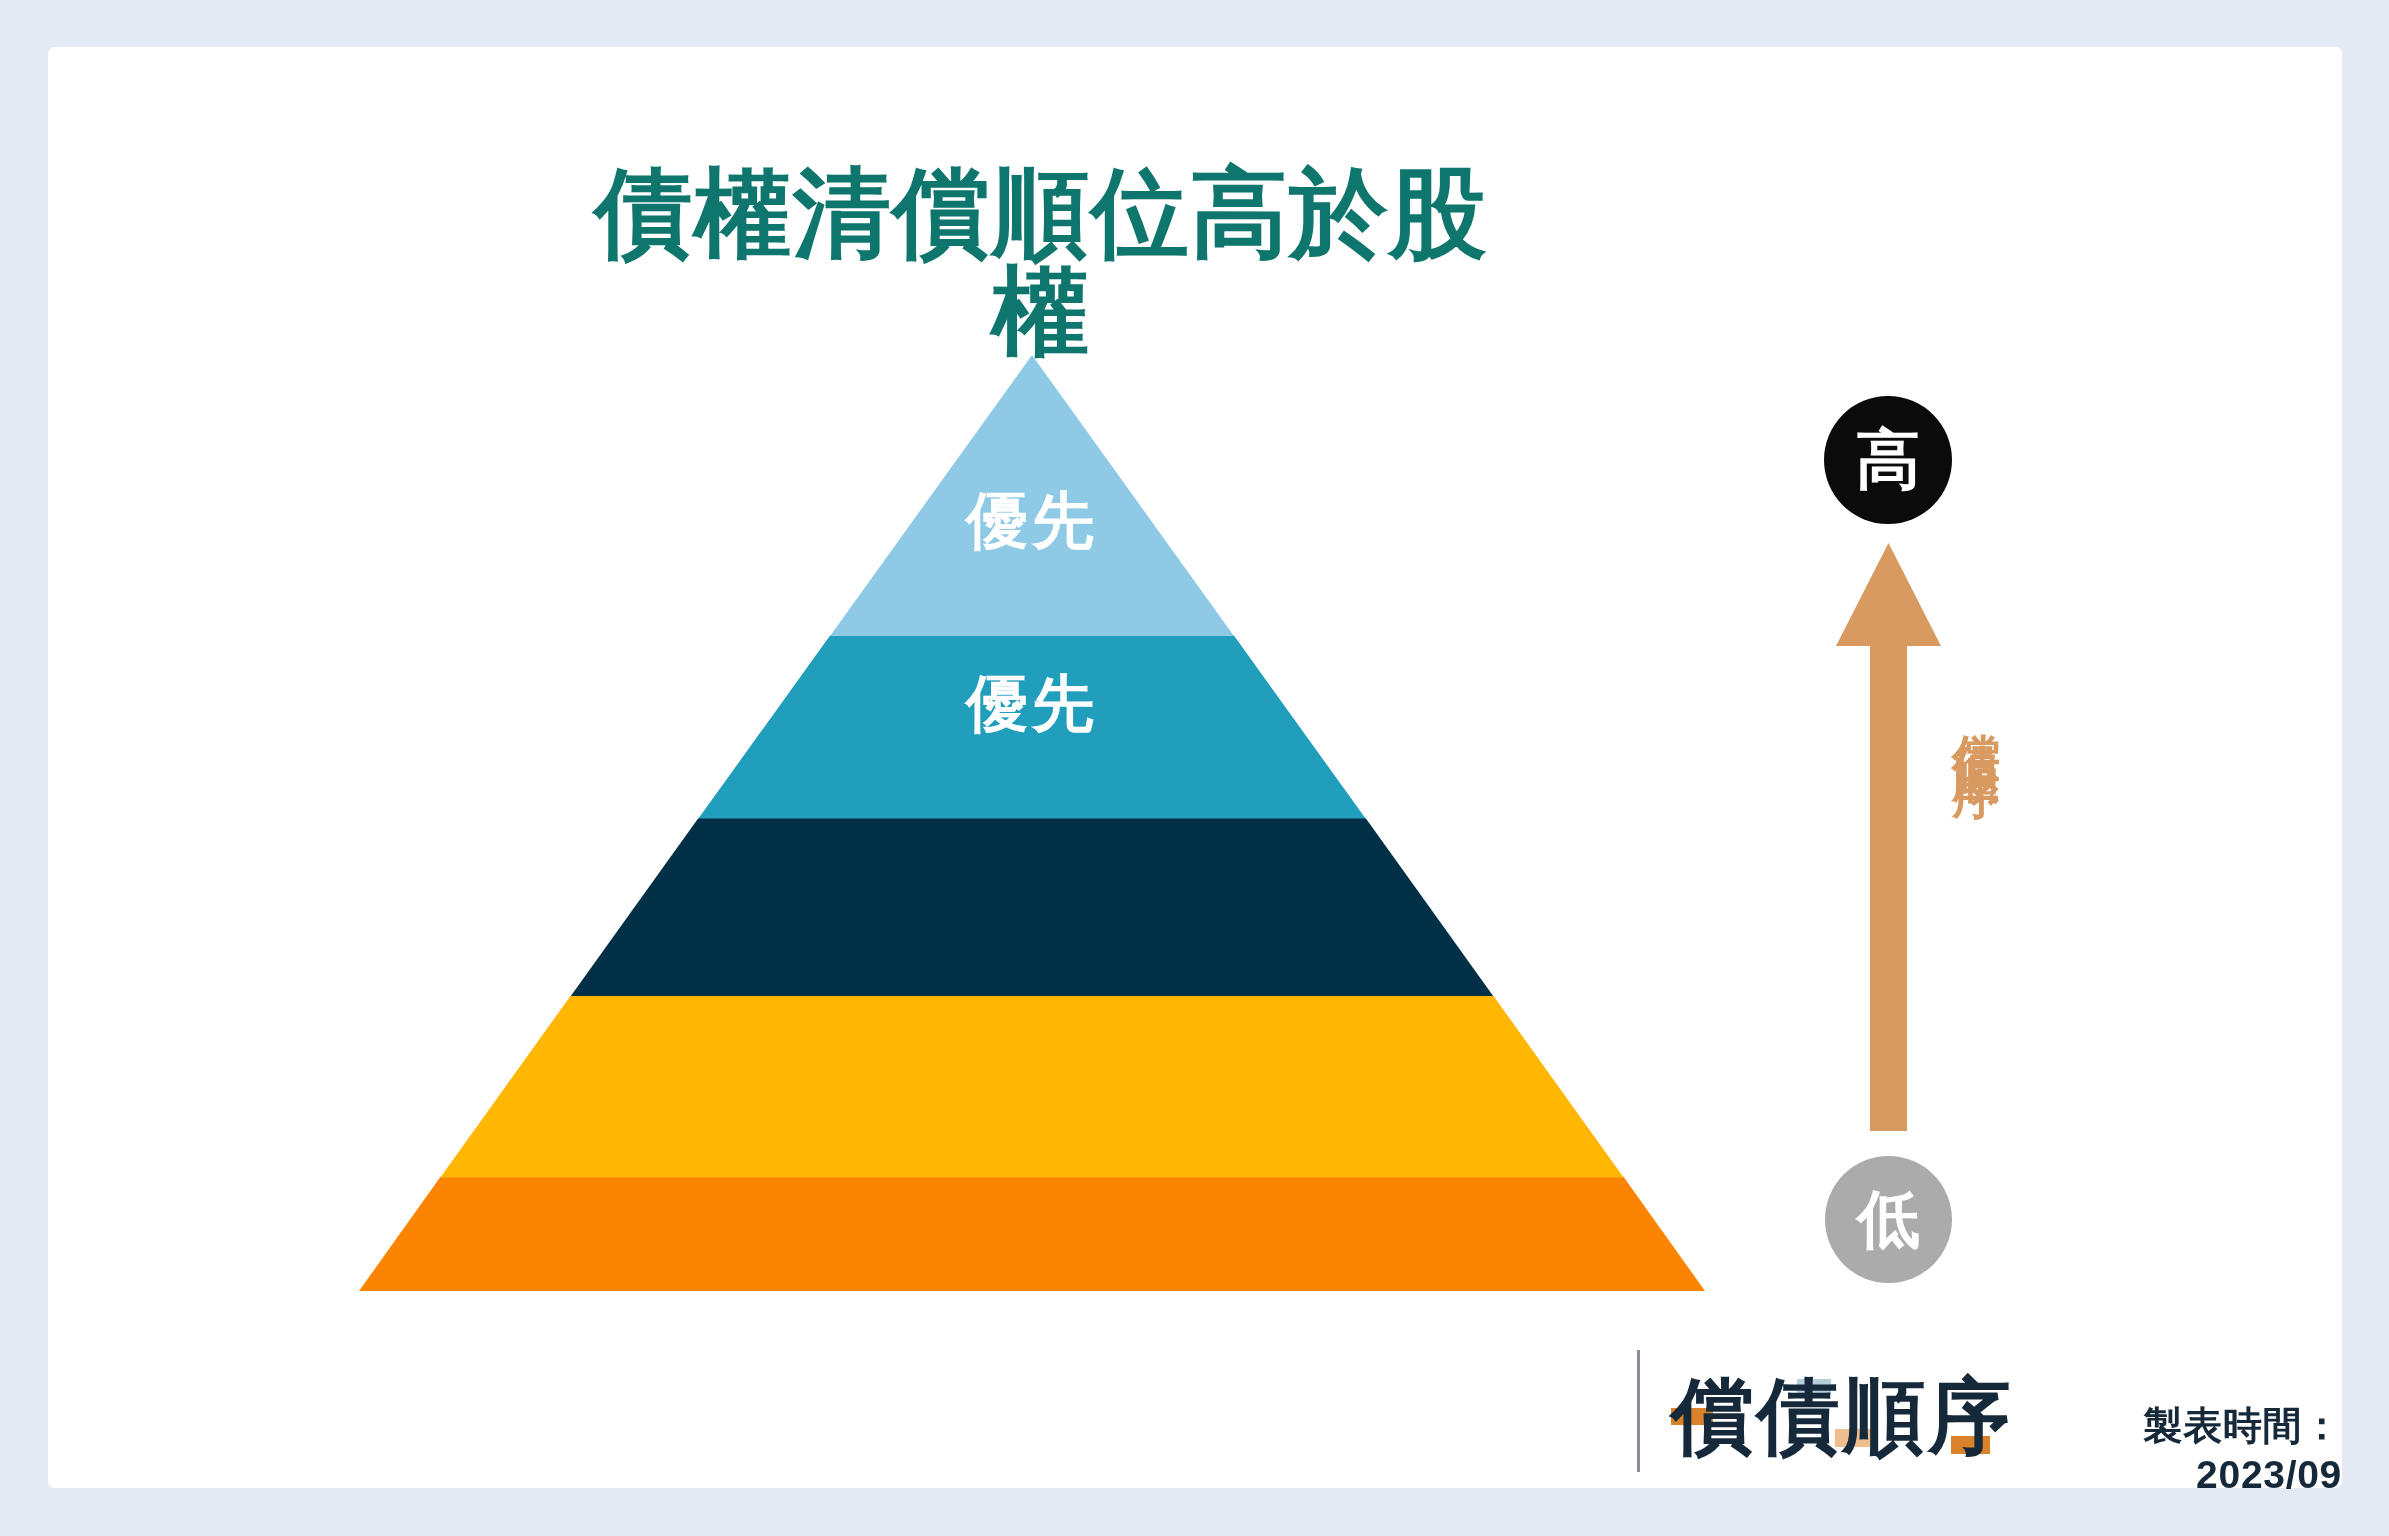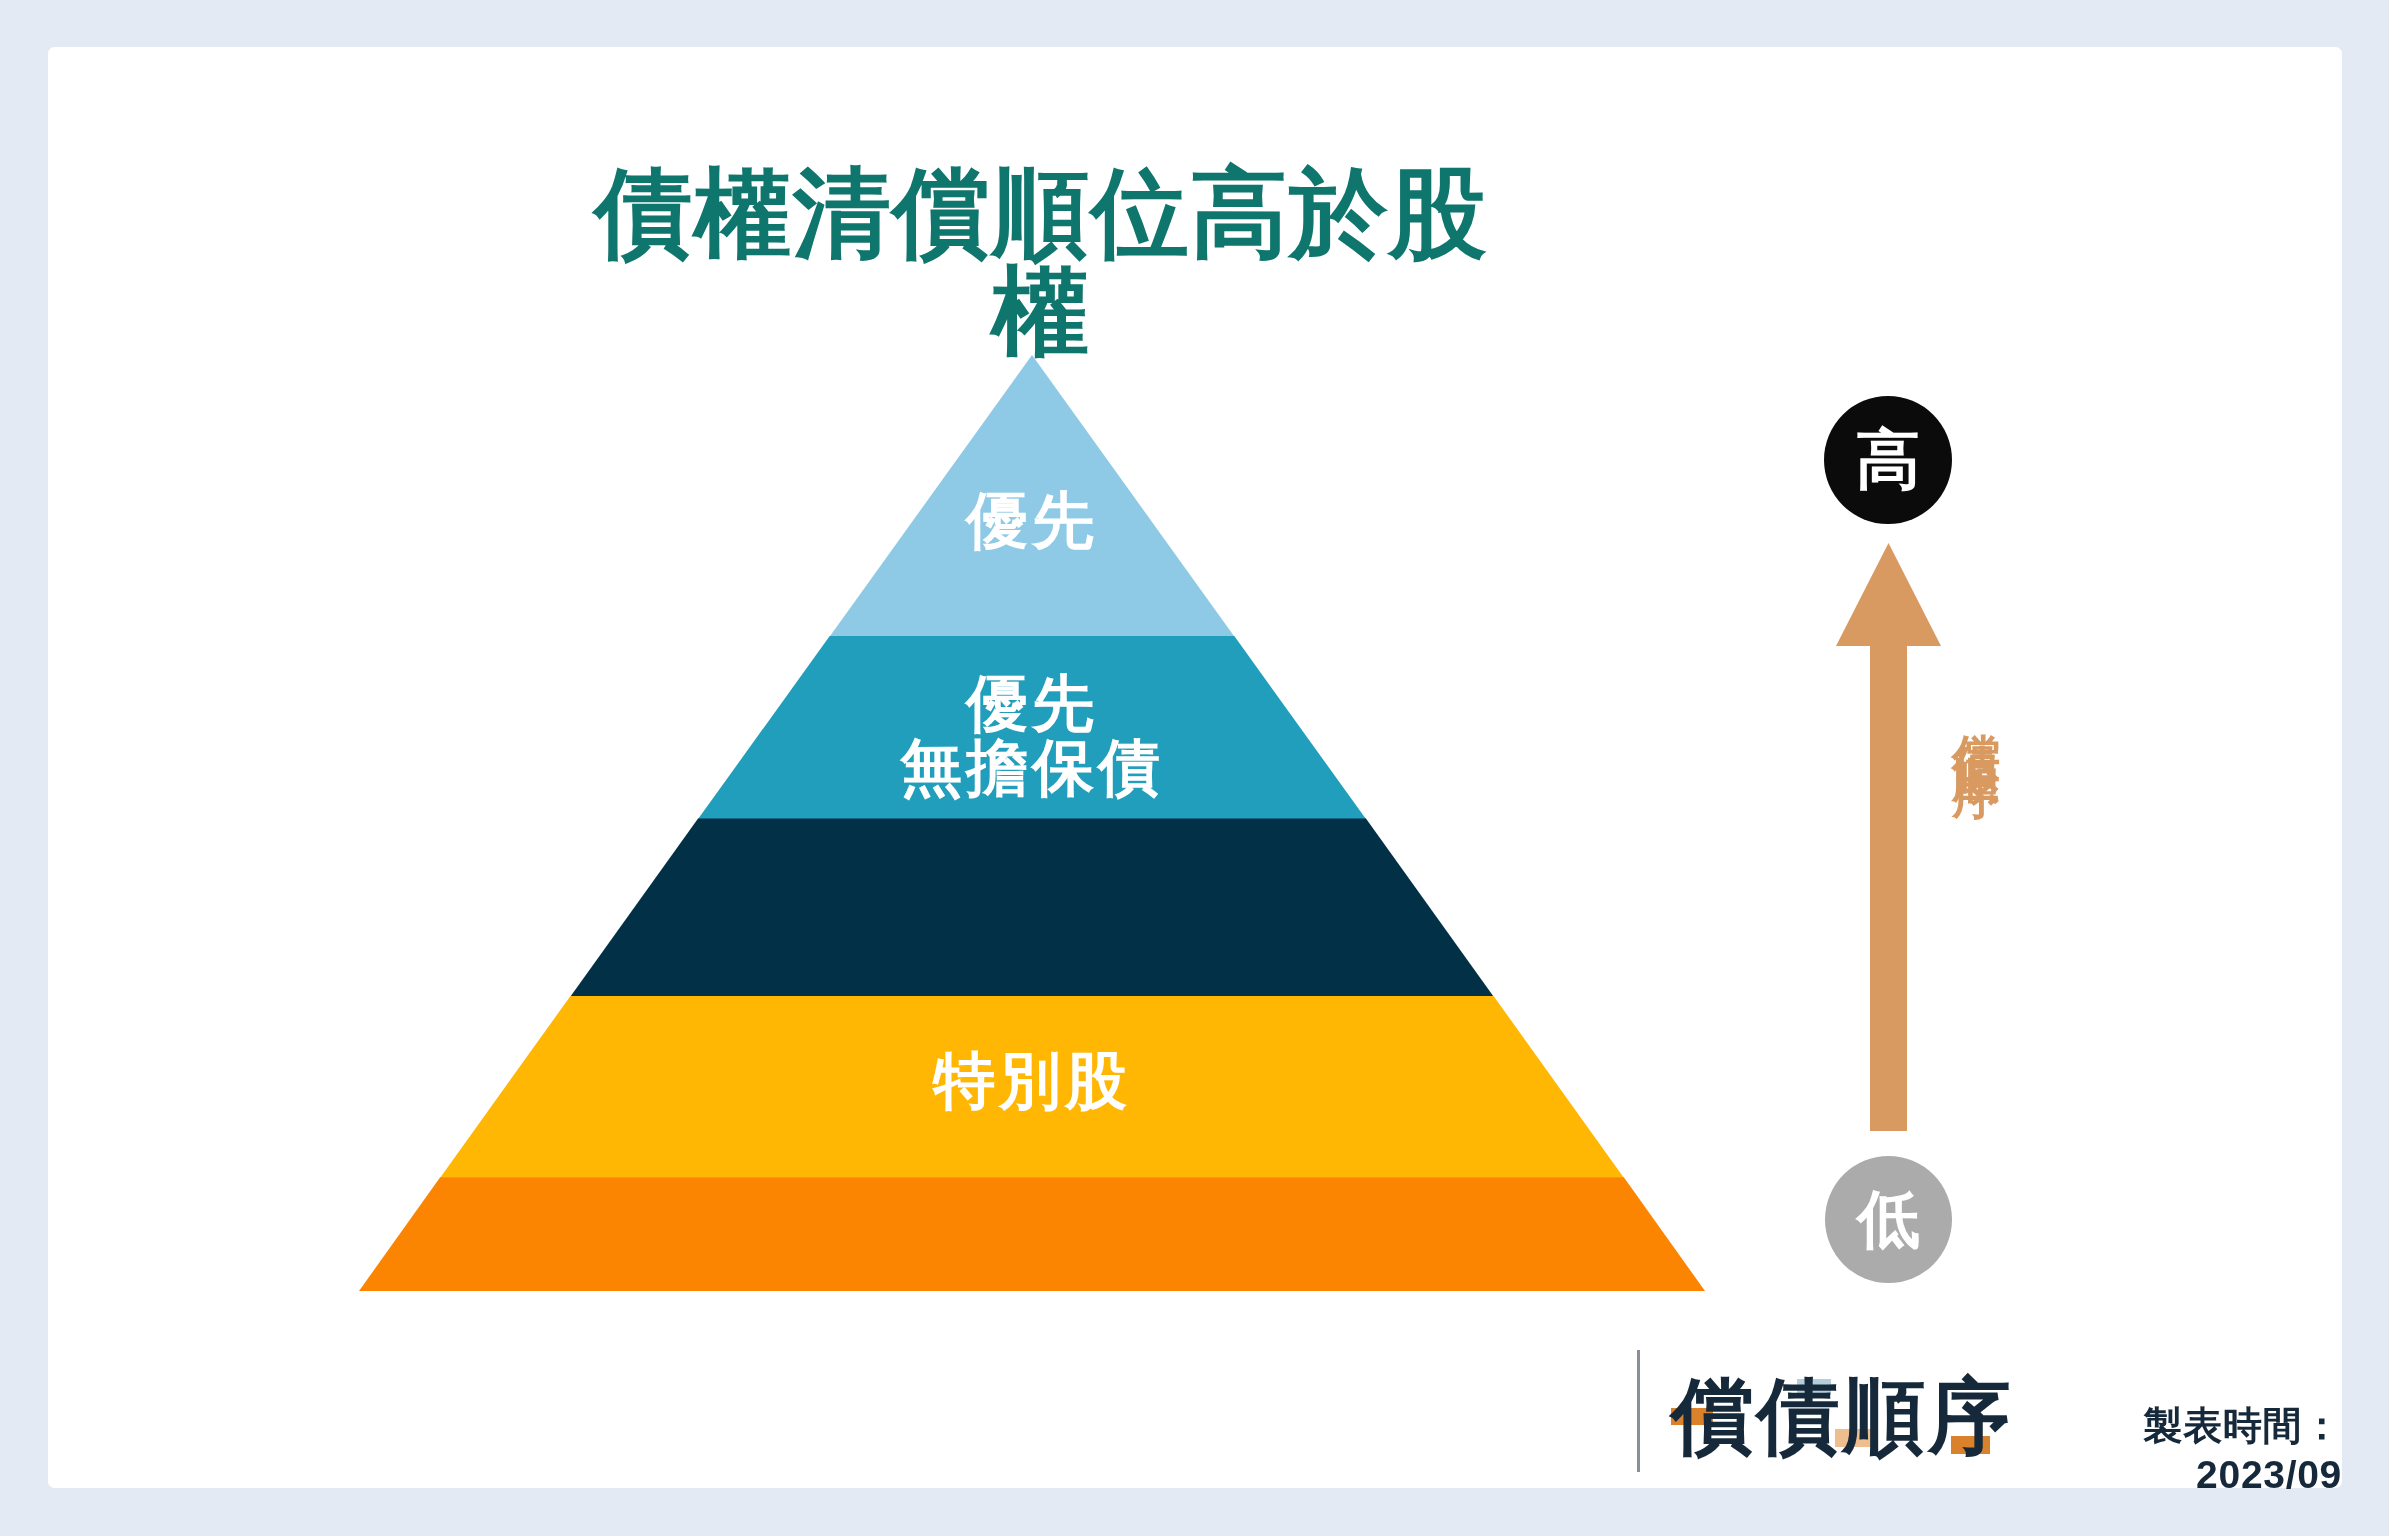--- a/index.html
+++ b/index.html
@@ -150,24 +150,20 @@
       <div class="band band-2" style="background-color: rgb(33, 158, 188);"></div>
       <div class="band band-3" style="background-color: rgb(2, 48, 71);"></div>
       <div class="band band-4" style="background-color: rgb(255, 183, 3);"></div>
       <div class="band band-5" style="background-color: rgb(251, 133, 0);"></div>
 
       <div class="band-label label-1" style="color: rgb(255, 255, 255);">
         <span>優先</span>
       </div>
       <div class="band-label label-2" style="color: rgb(255, 255, 255);">
         <span>優先</span>
-        <span>無擔保債</span>
-      </div>
-      <div class="band-label label-4" style="color: rgb(255, 255, 255);">
-        <span>特別股</span>
       </div>
     </div>
 
     <div class="circle circle-high" style="background-color: rgb(11, 11, 11);">
       <span>高</span>
     </div>
 
     <div class="arrow-head" style="background-color: rgb(217, 154, 98);"></div>
     <div class="arrow-shaft" style="background-color: rgb(217, 154, 98);"></div>
 

